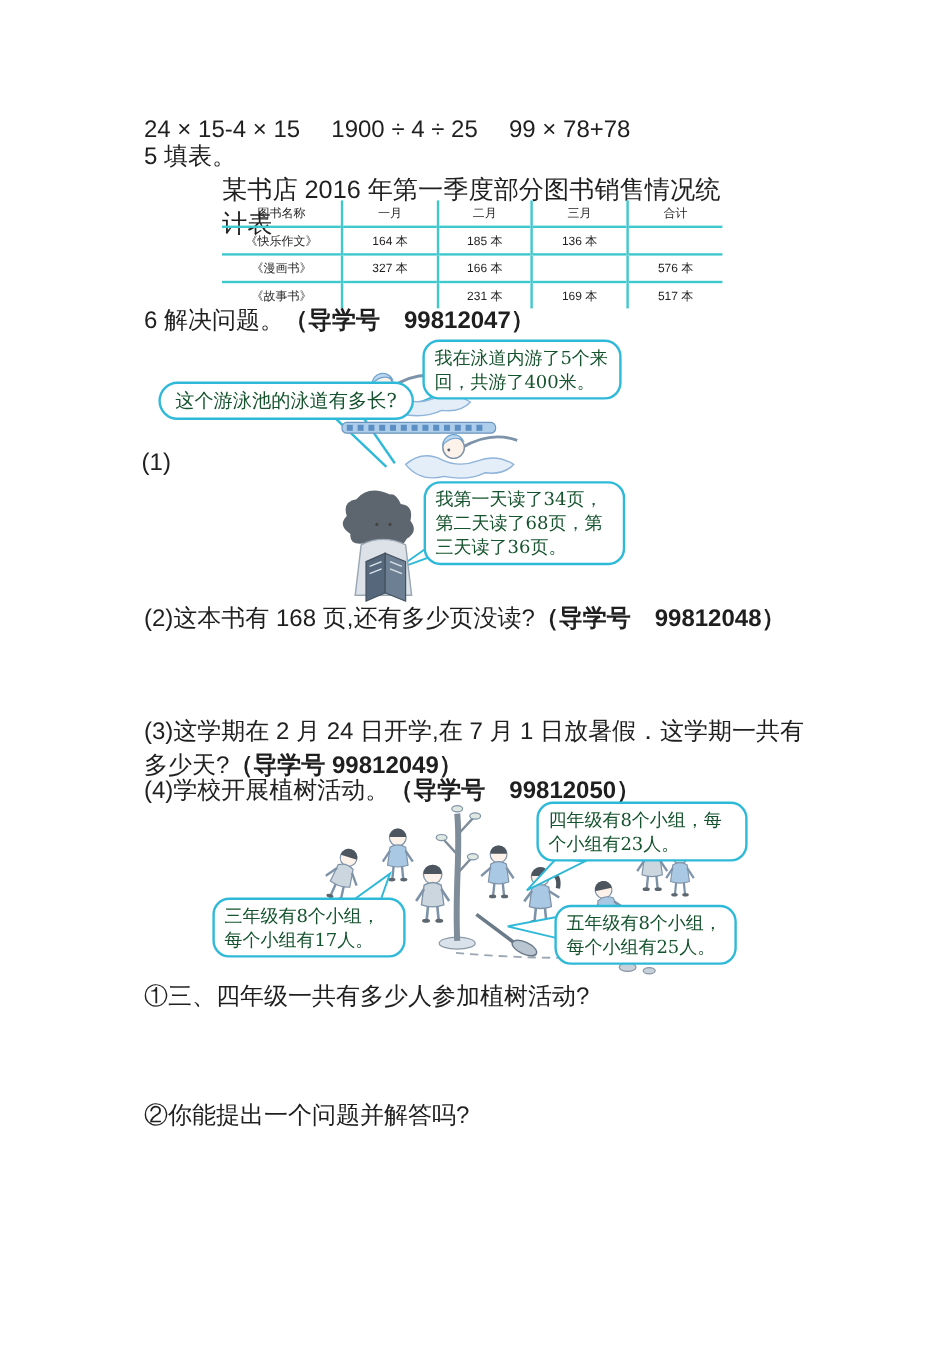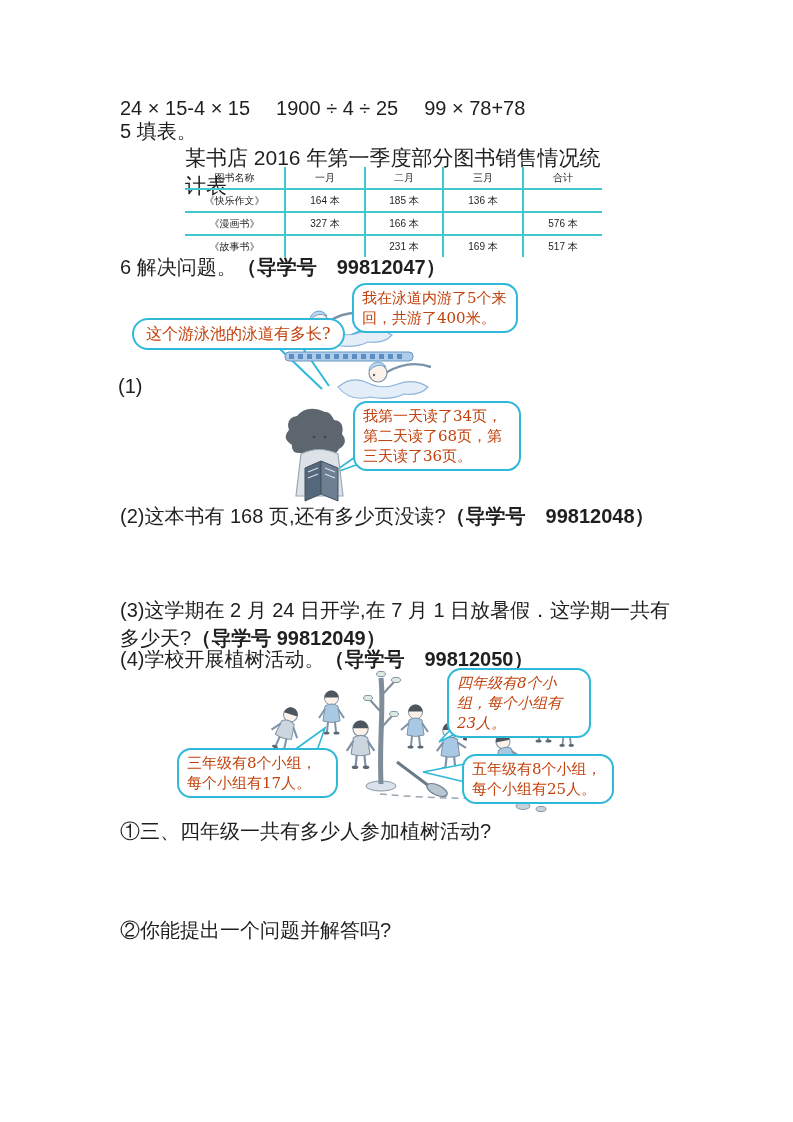--- a/index.html
+++ b/index.html
@@ -24,21 +24,21 @@
   table.sales thead tr { border-bottom:2px solid #3fc8ce; }
   table.sales tbody tr:not(:last-child) { border-bottom:2px solid #3fc8ce; }
 
   
   .illus { position:absolute; }
   .illus svg { position:absolute; left:0; top:0; }
   .bubble {
     position:absolute; box-sizing:border-box;
     border:2px solid #2fb9d9; border-radius:14px; background:#ffffff;
     padding:3px 8px; font-size:15px; line-height:20px;
-    font-family:"DejaVu Serif", serif; color:#c2410c;
+    font-family:"DejaVu Serif", serif; color:#14532d;
   }
   .bubble.pill { white-space:nowrap; border-radius:17px; font-size:16px; padding:4px 12px; }
 </style>
 </head>
 <body>
 
 <div class="page">
 
   <p class="line" style="left:120px; top:97px;">
     <span class="expr">24 × 15-4 × 15</span><span class="expr">1900 ÷ 4 ÷ 25</span><span class="expr">99 × 78+78</span>
@@ -244,21 +244,21 @@
 
       <g>
         <path d="M222,96 L254,120" stroke="#6b7a88" stroke-width="3" fill="none"></path>
         <ellipse cx="262" cy="124" rx="11" ry="5" transform="rotate(25 262 124)" fill="#b9c6d2" stroke="#6b7a88" stroke-width="1.2"></ellipse>
       </g>
 
       <polygon points="289,49 264,76 312,52" fill="#ffffff" stroke="#2fb9d9" stroke-width="1.6"></polygon>
       <polygon points="118,85 150,62 138,96" fill="#ffffff" stroke="#2fb9d9" stroke-width="1.6"></polygon>
       <polygon points="290,98 248,106 290,116" fill="#ffffff" stroke="#2fb9d9" stroke-width="1.6"></polygon>
     </svg>
-    <div class="bubble" style="left:272px; top:2px; width:144px;font-style:italic;">四年级有8个小组，每个小组有23人。</div>
+    <div class="bubble" style="left:272px; top:2px; width:176px;">四年级有8个小组，每个小组有23人。</div>
     <div class="bubble" style="left:2px; top:82px; width:161px;">三年级有8个小组，每个小组有17人。</div>
     <div class="bubble" style="left:287px; top:88px; width:152px;">五年级有8个小组，每个小组有25人。</div>
   </div>
 
   <p class="line" style="left:120px; top:820px;">①三、四年级一共有多少人参加植树活动?</p>
   <p class="line" style="left:120px; top:919px;">②你能提出一个问题并解答吗?</p>
 
 </div>
 
 </body></html>

